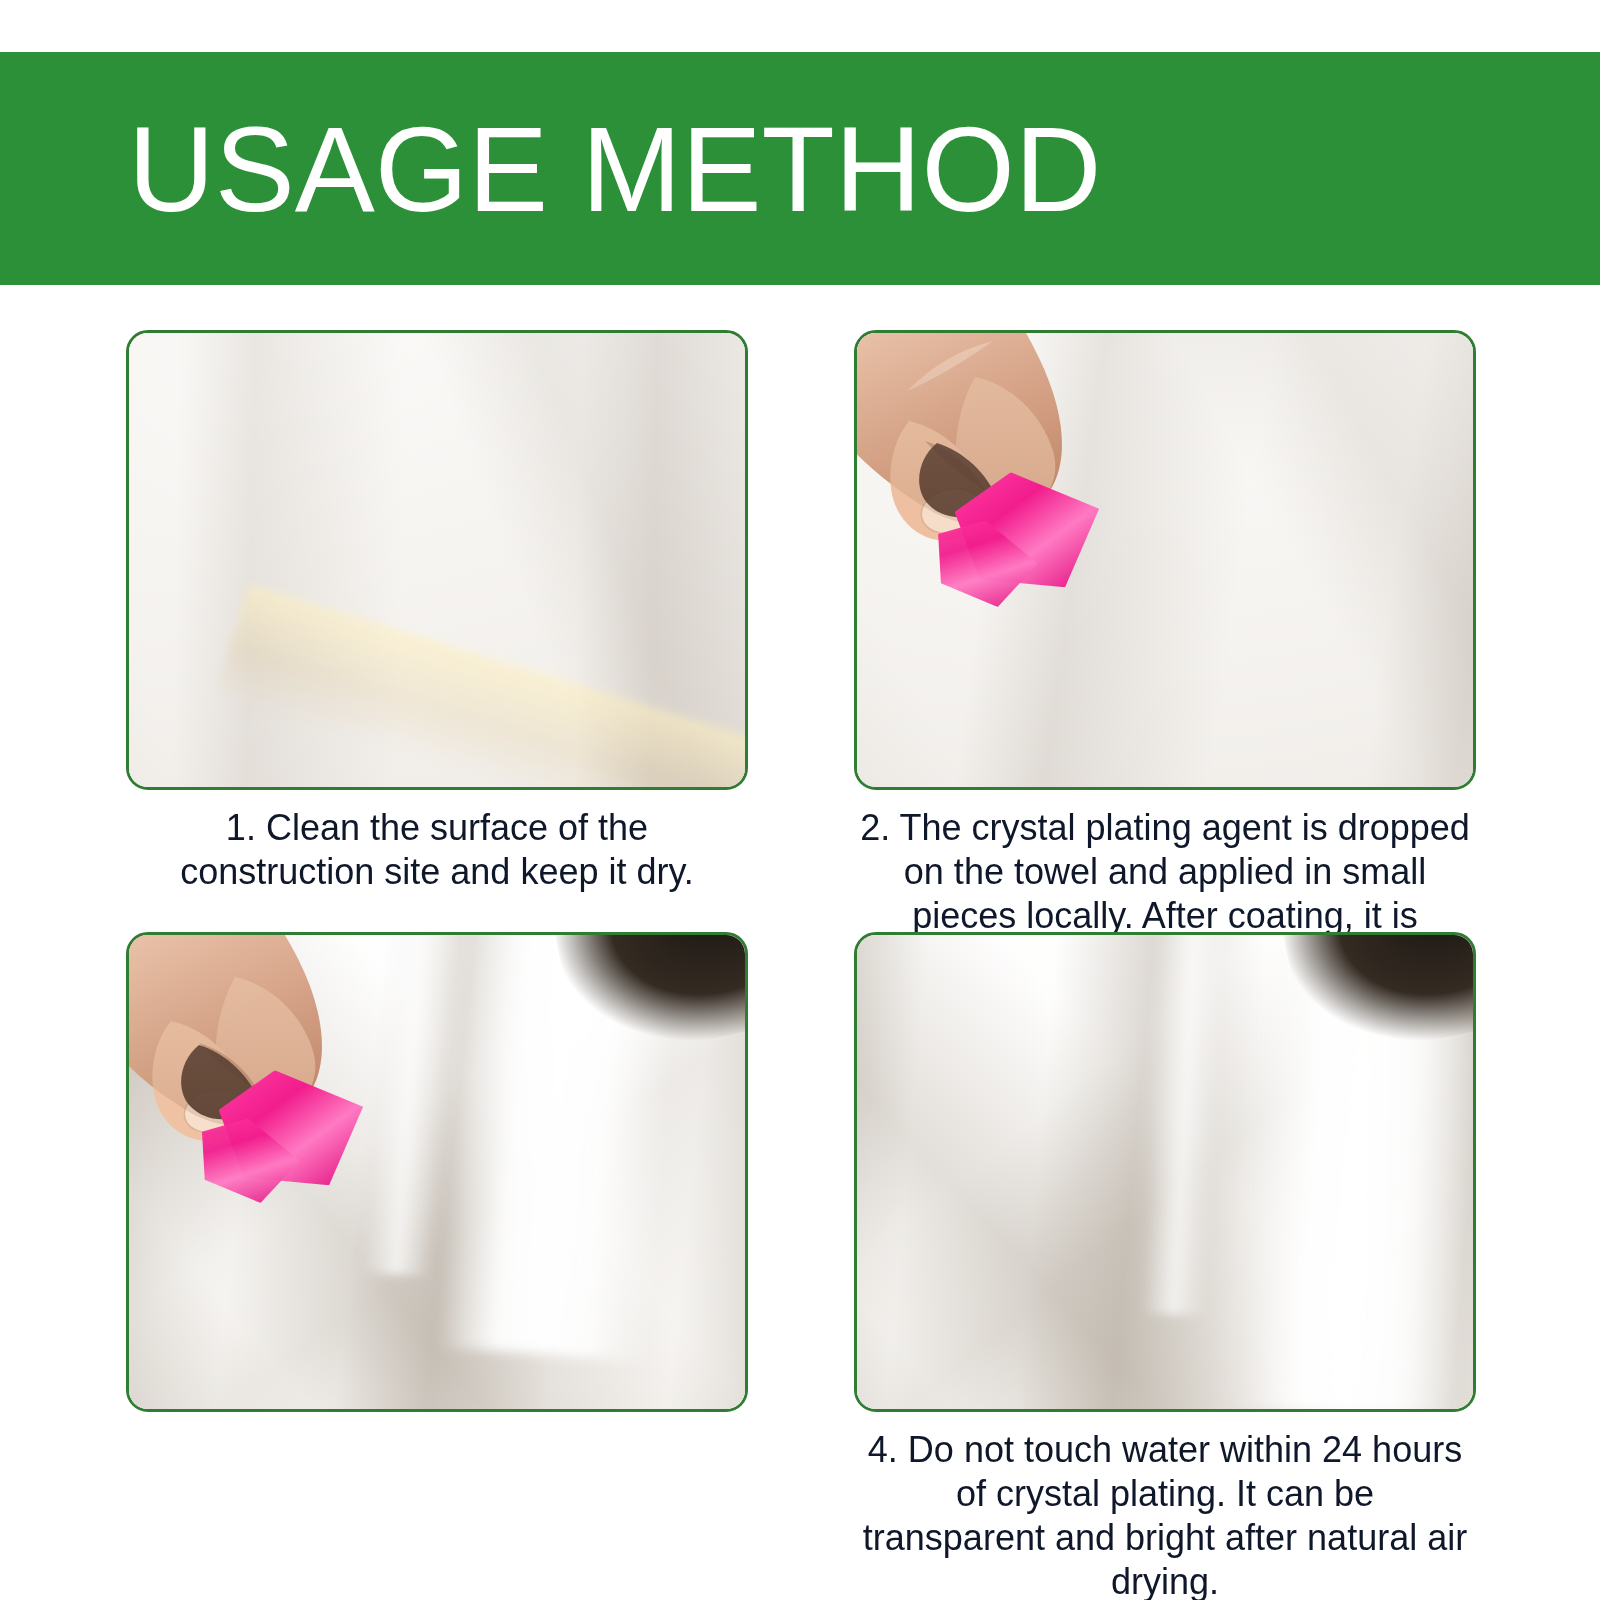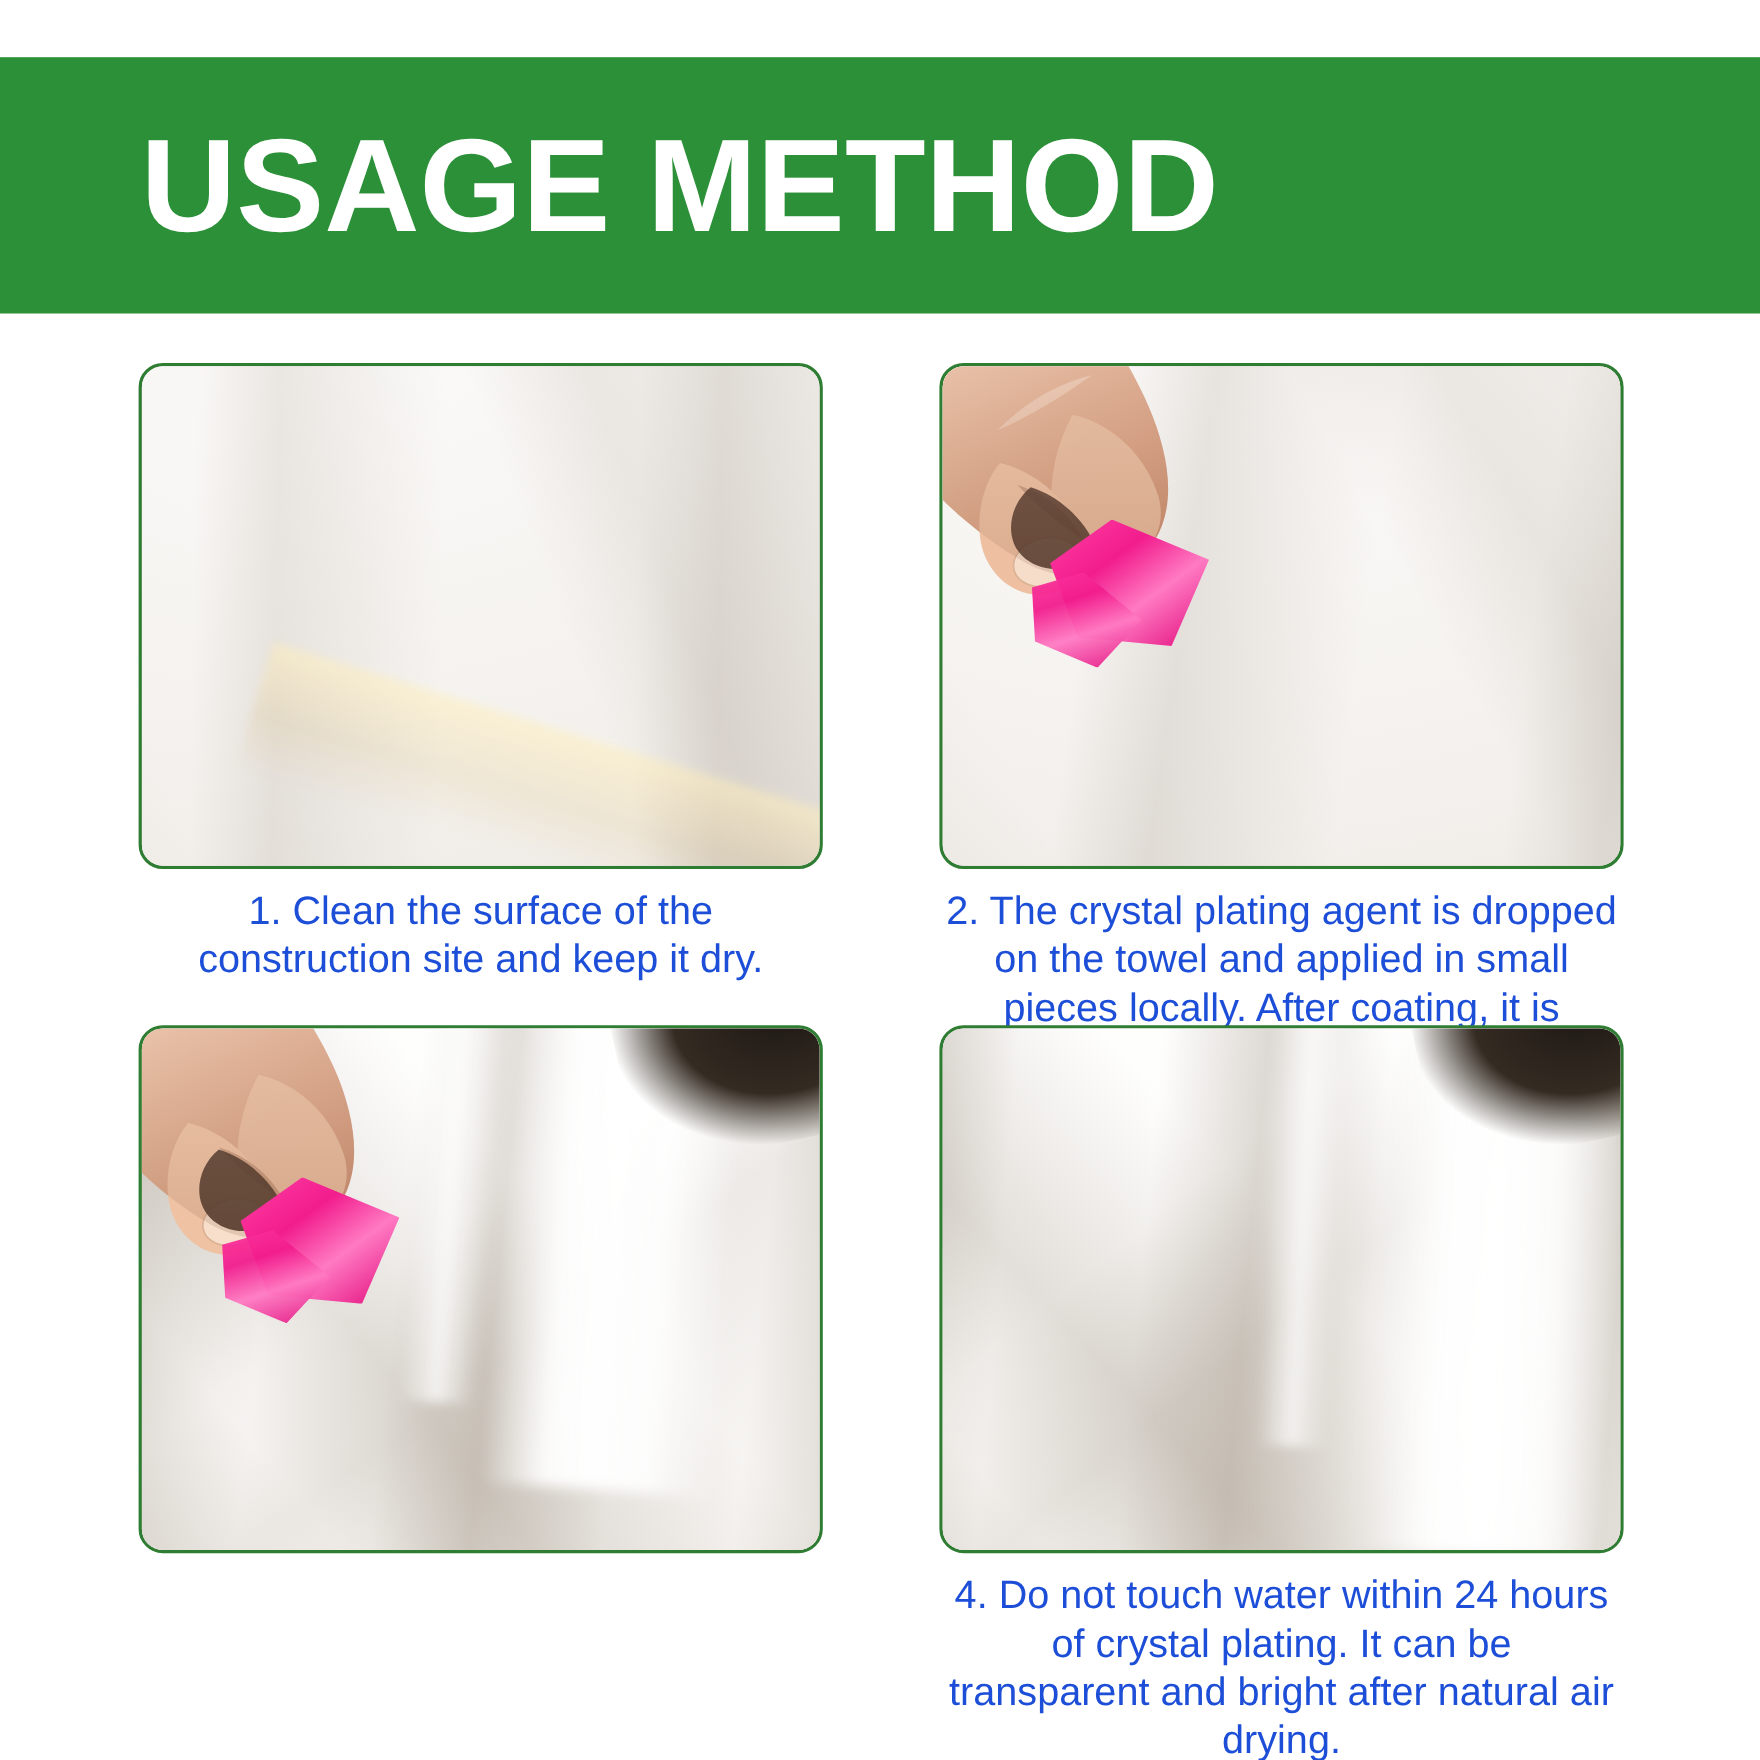--- a/index.html
+++ b/index.html
@@ -29,21 +29,21 @@
     width: 1600px;
     height: 233px;
     background: #2b9038;
     display: flex;
     align-items: center;
   }
   .banner-title {
     margin-left: 128px;
     color: #ffffff;
     font-family: "Liberation Sans", sans-serif;
-    font-weight: bold;
+    font-weight: normal;
     font-size: 120px;
     line-height: 1;
     letter-spacing: 0px;
     white-space: nowrap;
   }
 
   
   .grid {
     position: absolute;
     left: 0;
@@ -69,21 +69,21 @@
     border-radius: 22px;
     overflow: hidden;
     box-sizing: border-box;
     background: #e9e9e7;
   }
   .step-row-bottom .photo { height: 480px; }
 
   .caption {
     margin-top: 16px;
     text-align: center;
-    color: #1d4ed8;
+    color: #0f172a;
     font-family: "Liberation Sans", sans-serif;
     font-size: 36px;
     line-height: 1.22;
     padding: 0 6px;
   }
 
   
 
   .scene { position: absolute; inset: 0; }
 

